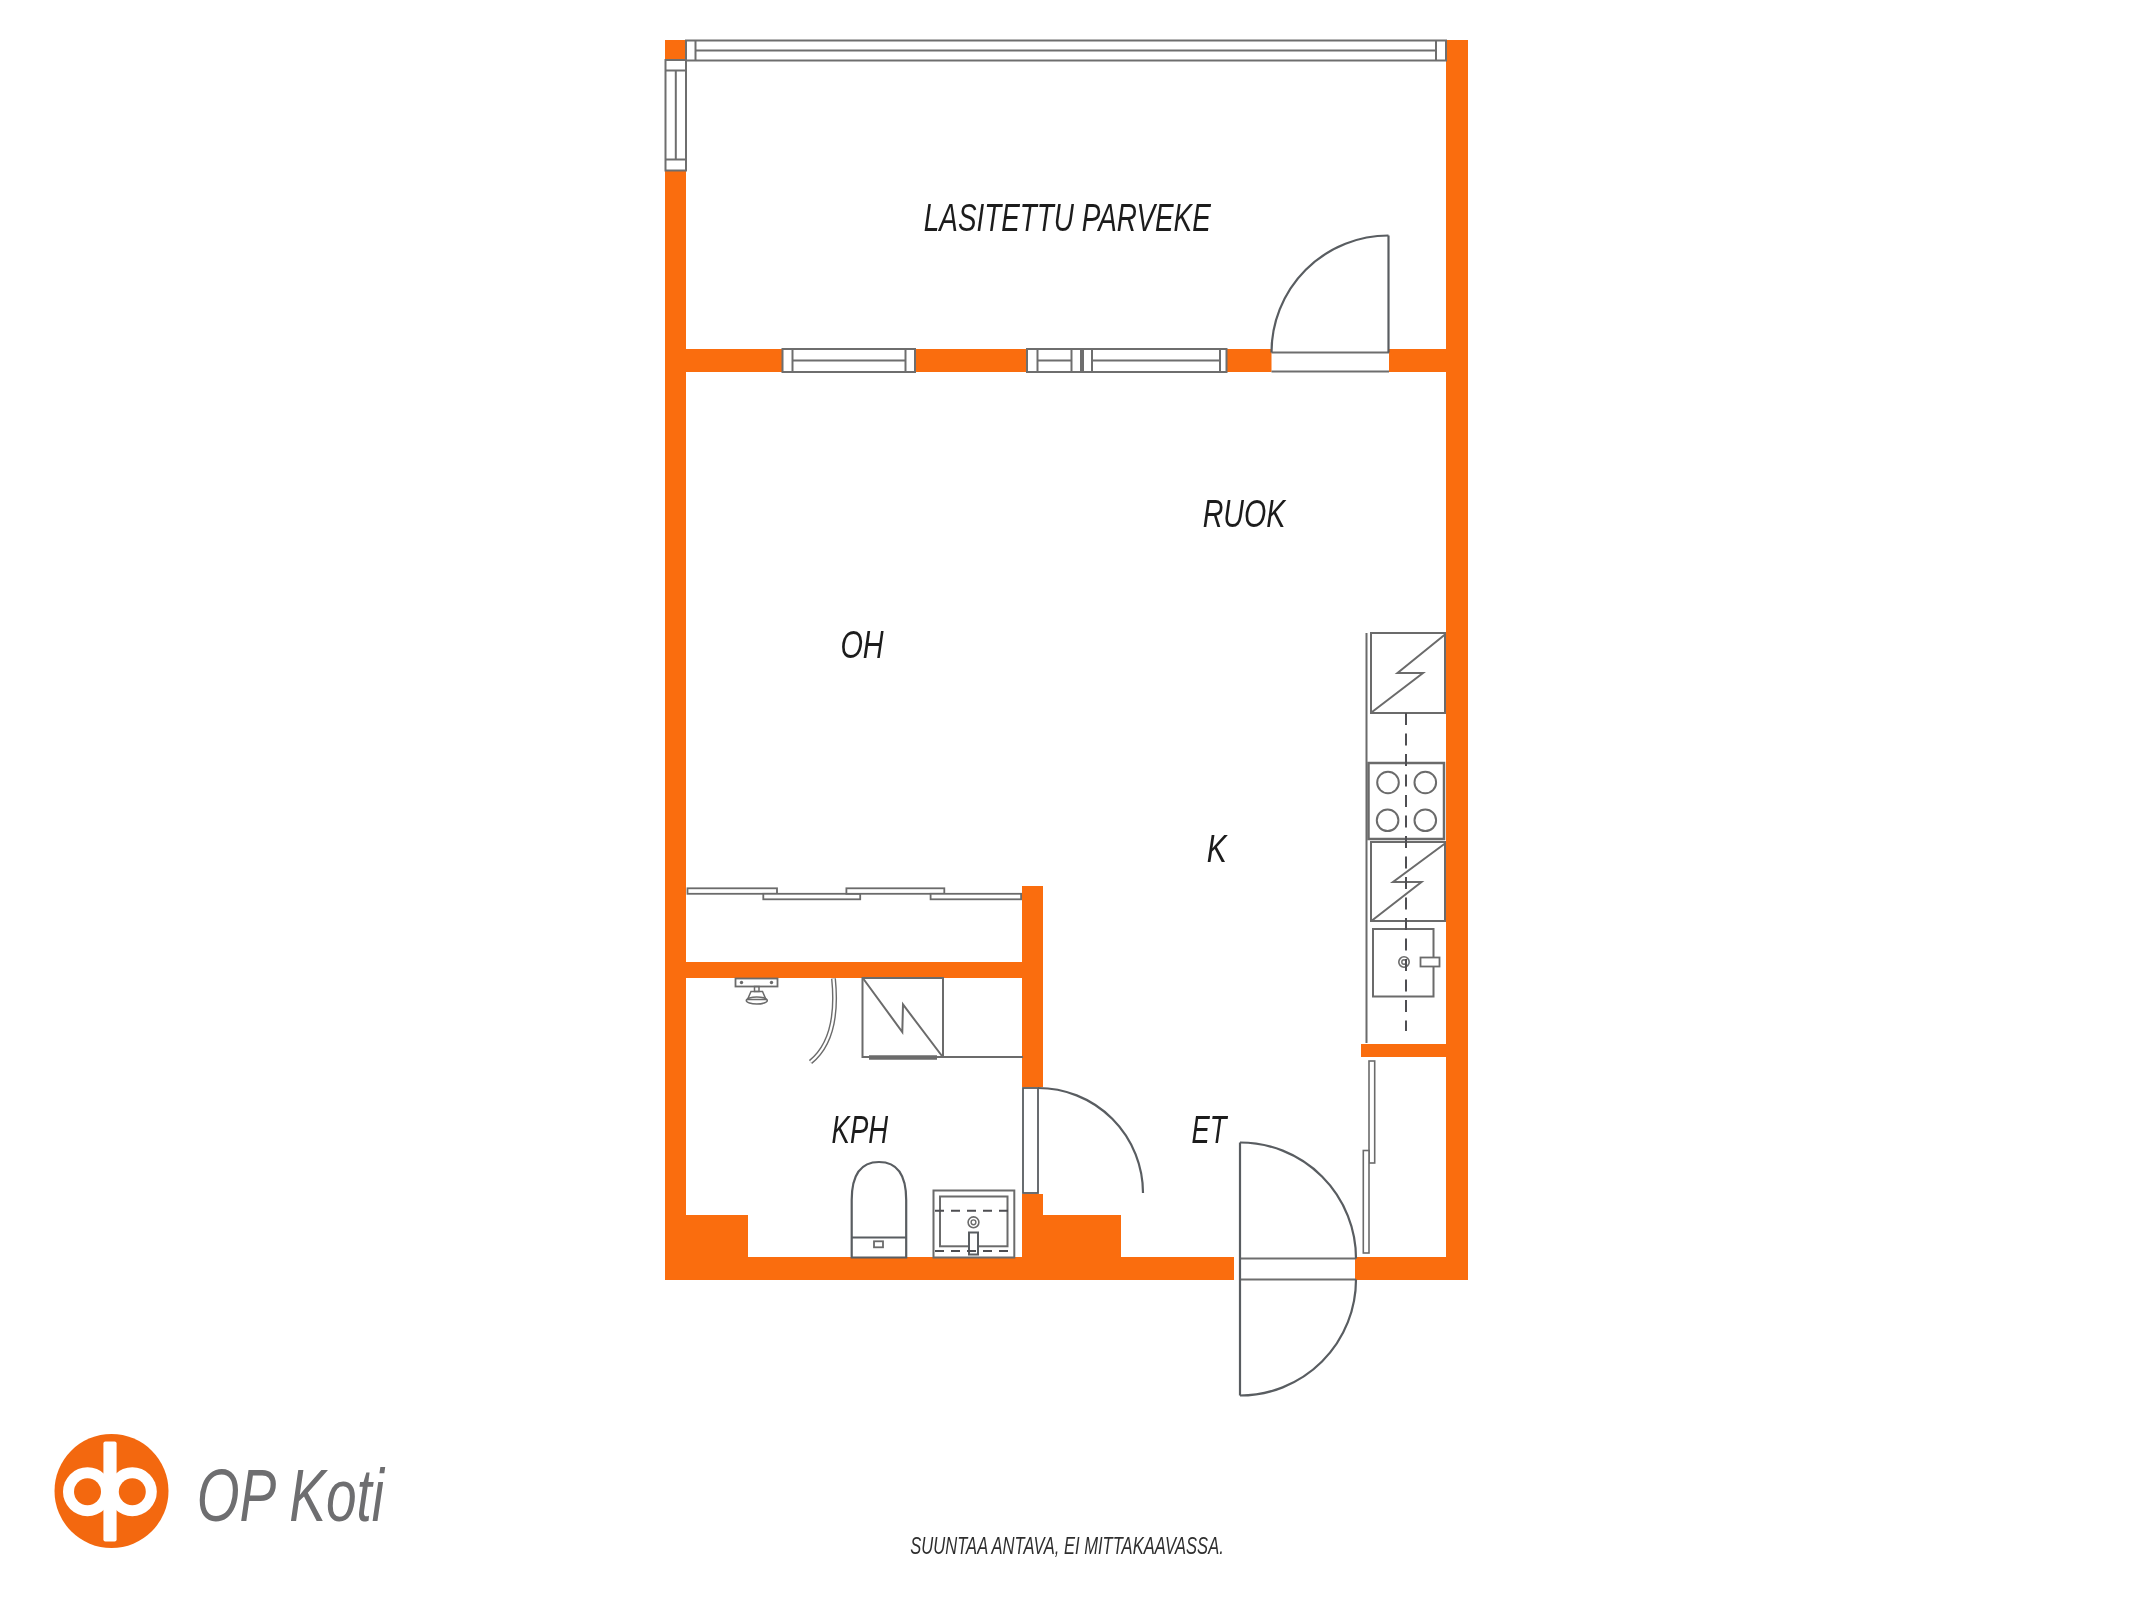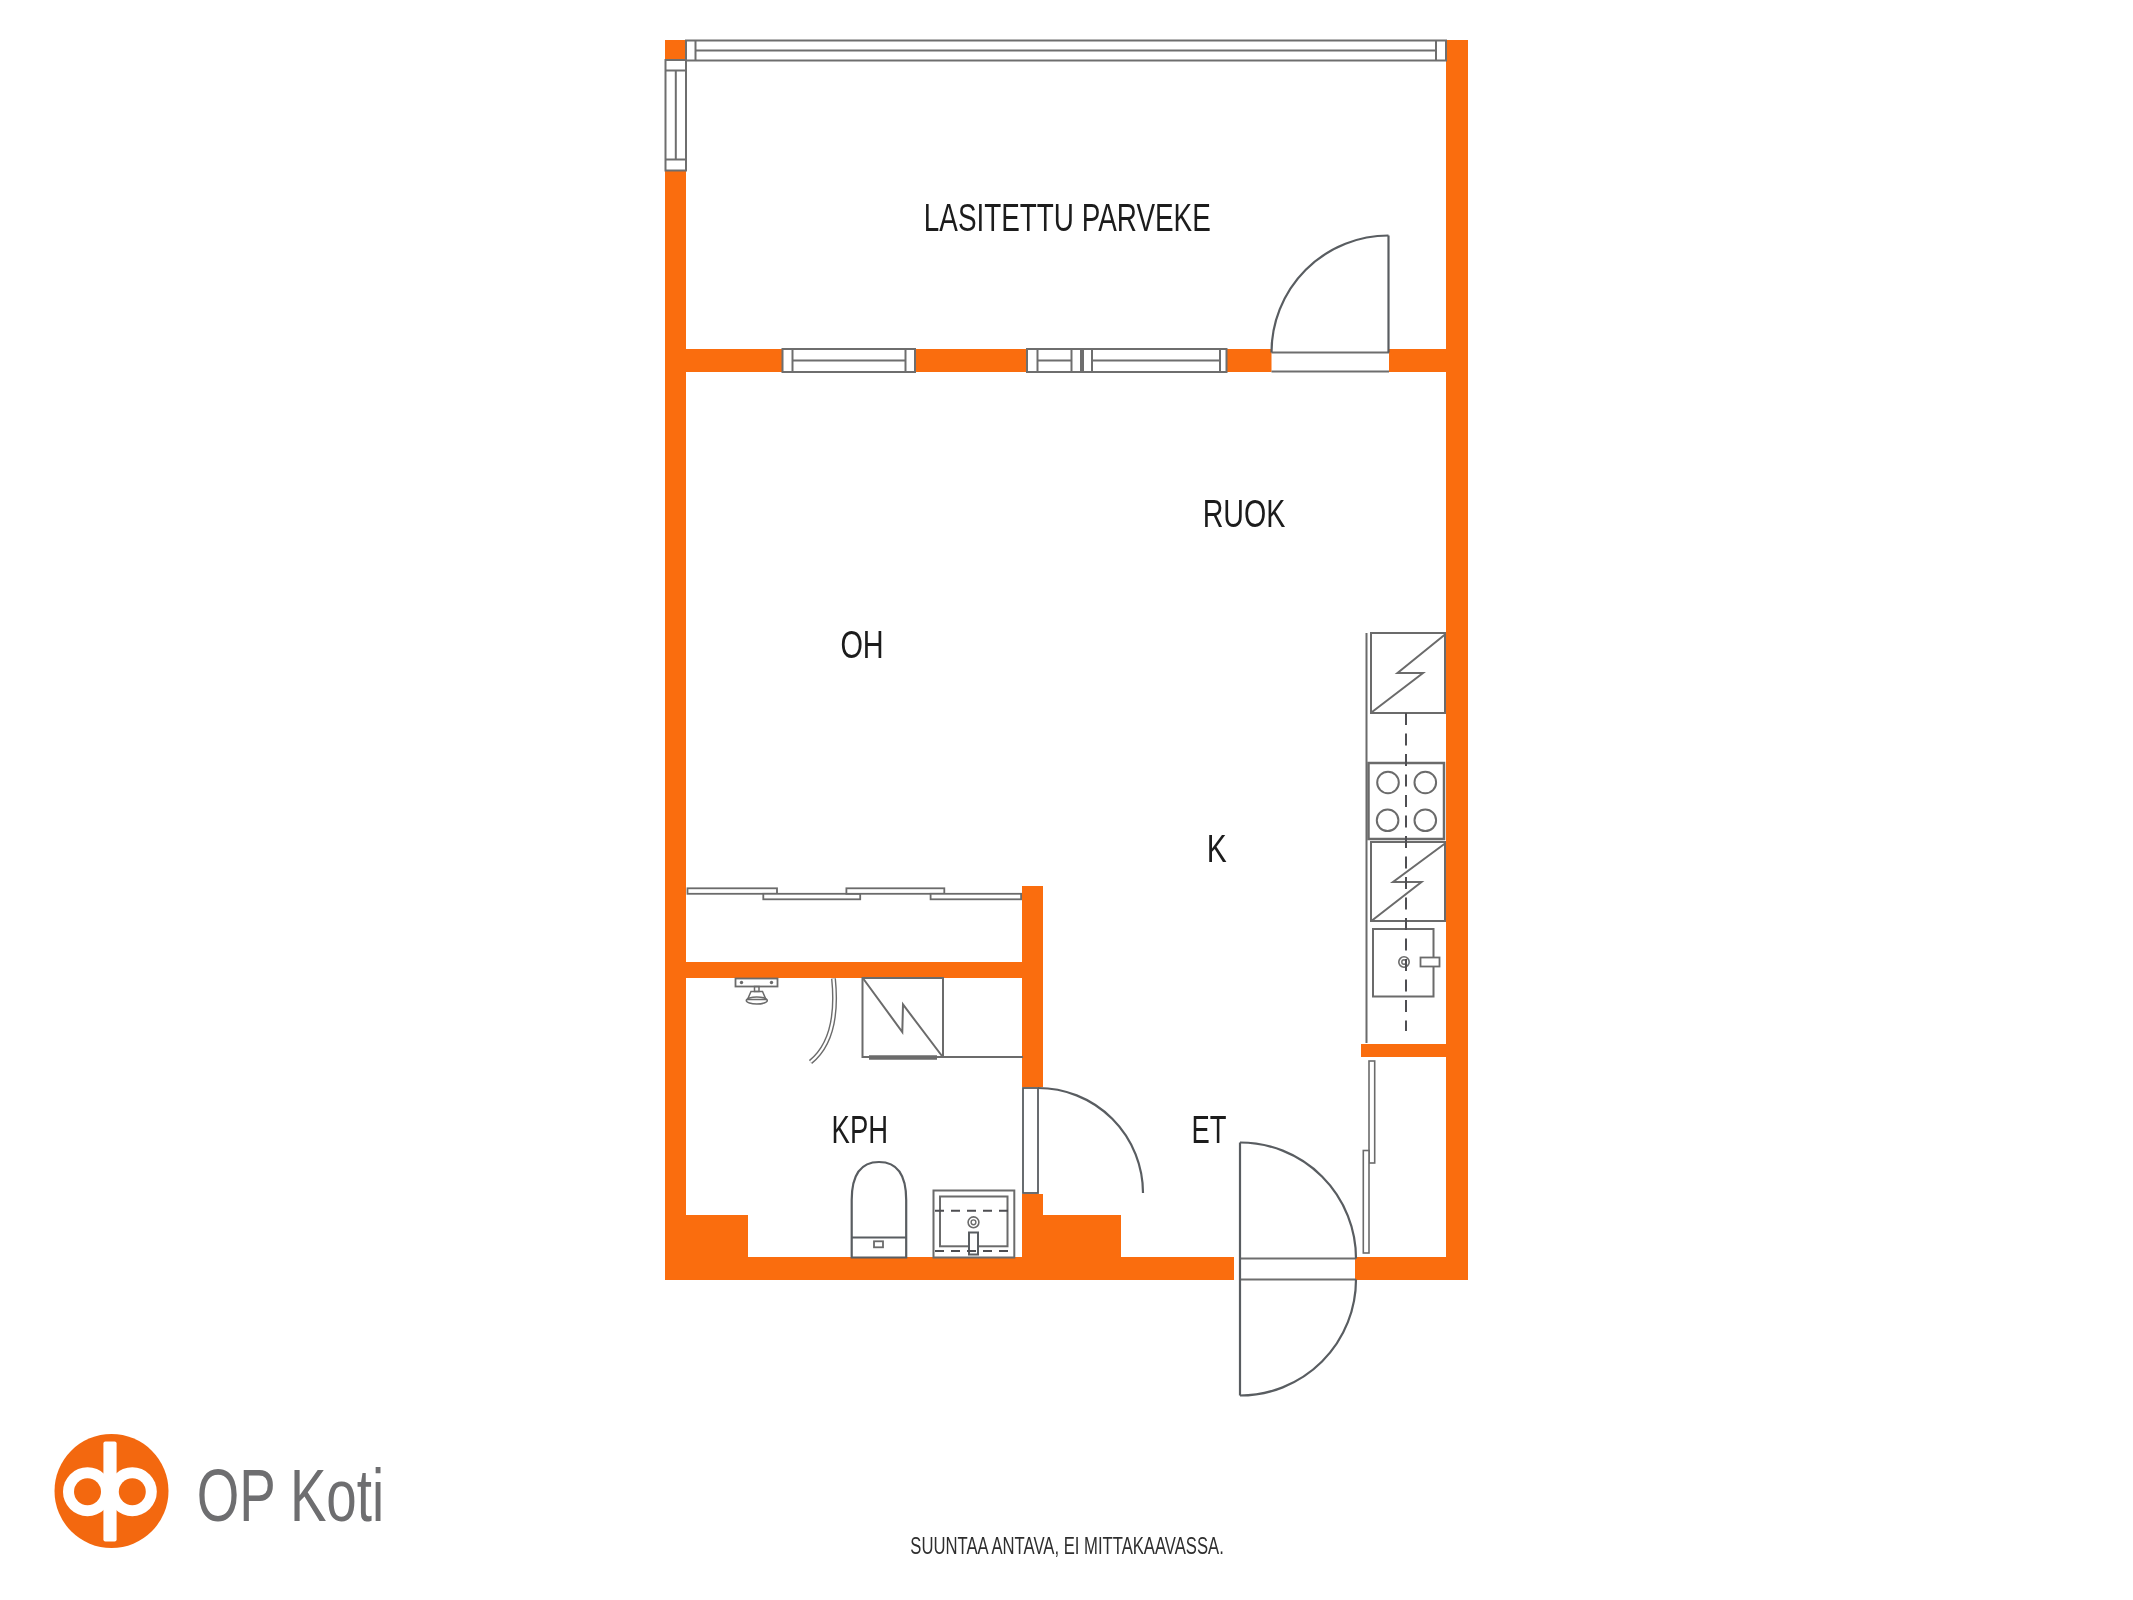--- a/index.html
+++ b/index.html
@@ -1,16 +1,16 @@
 <!DOCTYPE html>
 <html><head>
 <meta charset="utf-8">
 <style>
 html,body{margin:0;padding:0;background:#ffffff;}
-.page{position:relative;width:2131px;height:1600px;background:#14b8a6;overflow:hidden;}
+.page{position:relative;width:2131px;height:1600px;background:#14b8a6;overflow:hidden;font-style:italic;}
 svg{position:absolute;left:0;top:0;font-family:"Liberation Sans",sans-serif;}
 </style>
 </head>
 <body>
 <div class="page">
 <svg width="2133" height="1600" viewBox="0 0 2133 1600">
 
 <rect x="0" y="0" width="2133" height="1600" fill="#ffffff"></rect>
 
 <g>

